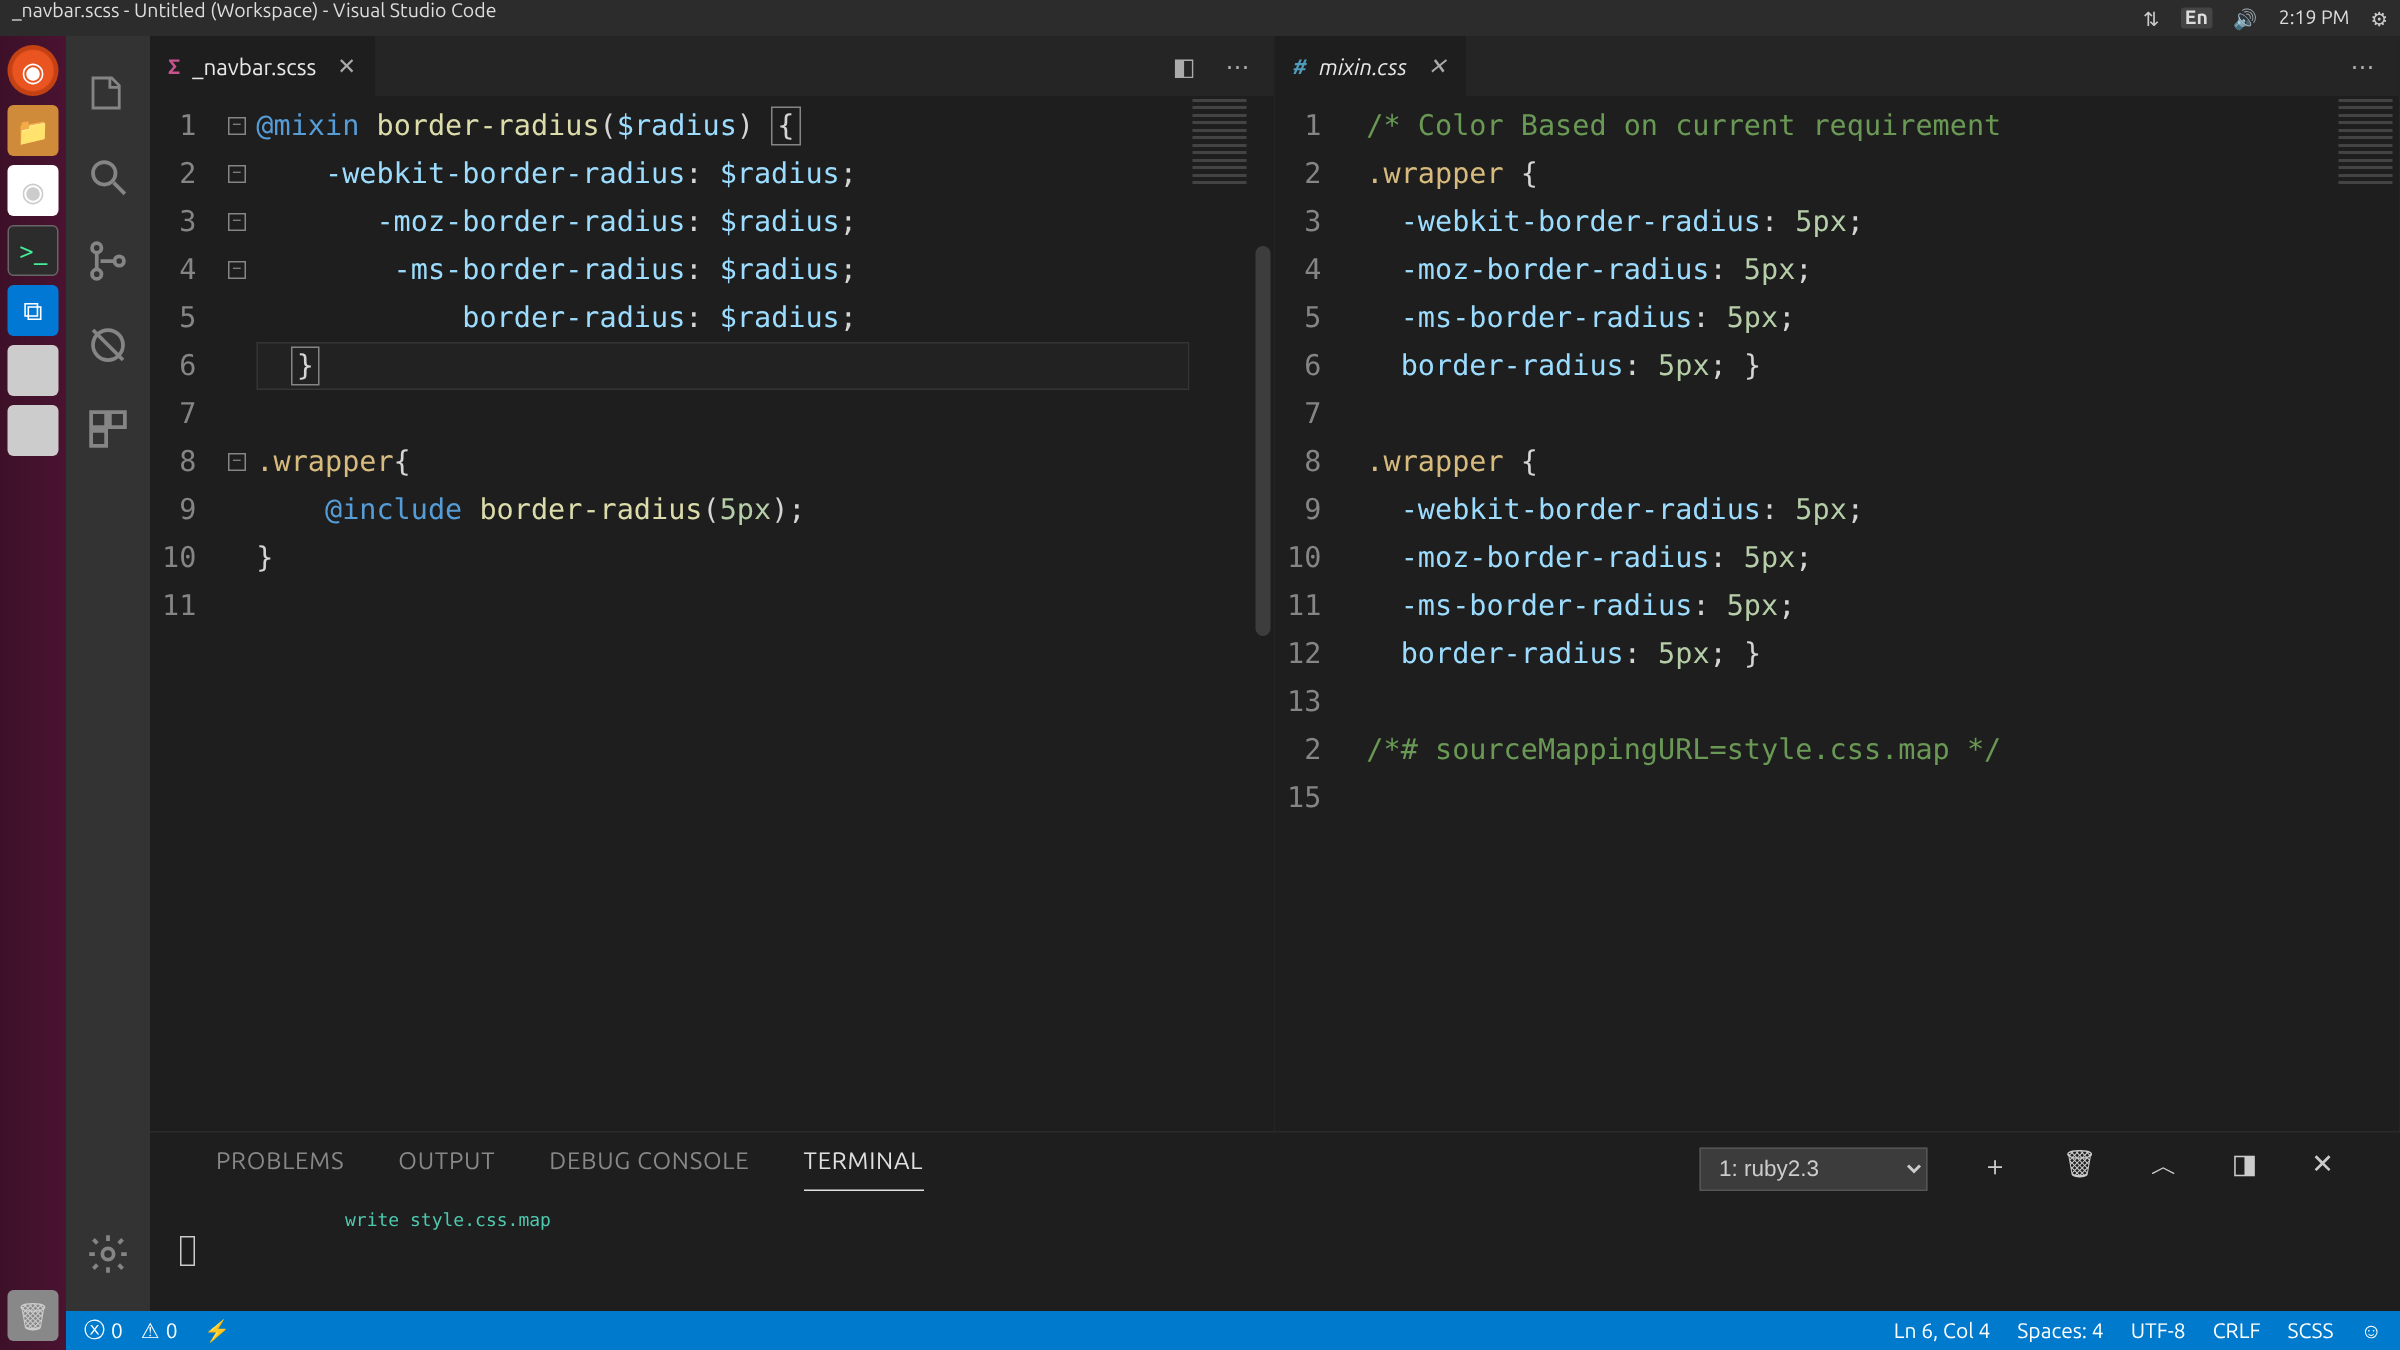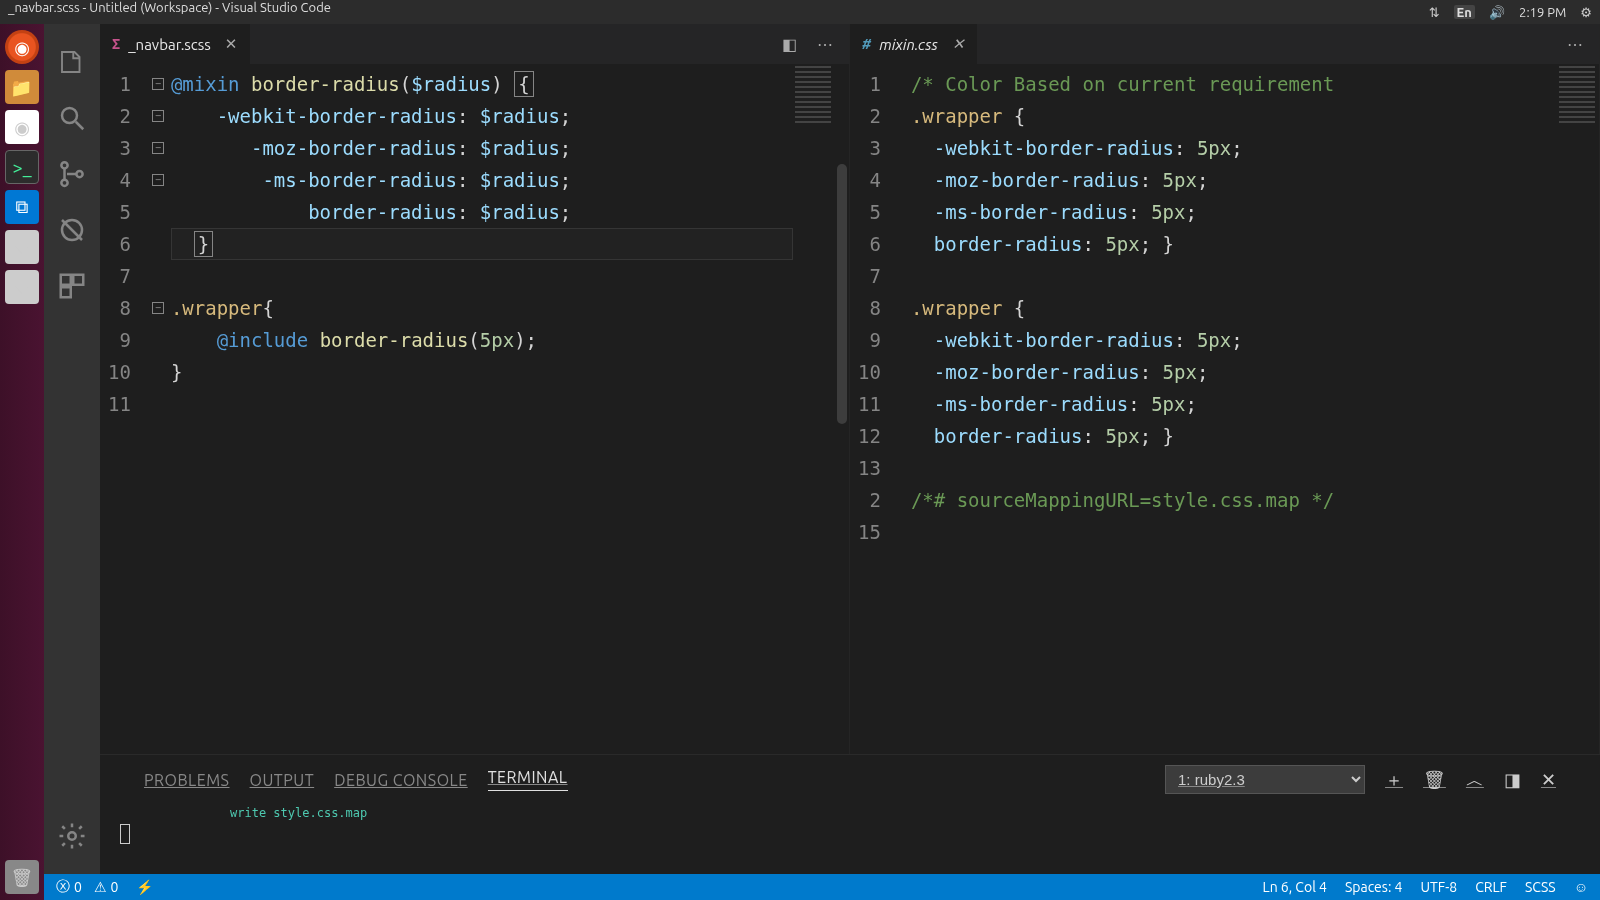--- a/index.html
+++ b/index.html
@@ -249,41 +249,39 @@
 
 .panel {
   height: 120px;
   background: #1e1e1e;
   border-top: 1px solid #2a2a2a;
   display: flex;
   flex-direction: column;
 }
 .panel-tabs {
   display: flex;
-  align-items: center;
-  gap: 20px;
+  gap: 36px;
   padding: 10px 44px;
   font-size: 16px;
   color: #888;
-  text-decoration: underline;
 }
 .panel-tabs .ptab { cursor: pointer; letter-spacing: 0.5px;}
 .panel-tabs .ptab.active {
   color: #e0e0e0;
   border-bottom: 1px solid #e0e0e0;
   padding-bottom: 4px;
 }
 .panel-tabs .pspacer { flex: 1; }
 .panel-tabs select {
   background: #3c3c3c;
   color: #ccc;
   border: 1px solid #555;
   padding: 4px 8px;
   font-size: 15px;
-  width: 200px;
+  width: 152px;
 }
 .panel-tabs .paction {
   color: #ccc;
   cursor: pointer;
   font-size: 18px;
 }
 .terminal-body {
   flex: 1;
   padding: 2px 44px 6px 130px;
   font-family: "Consolas", monospace;

